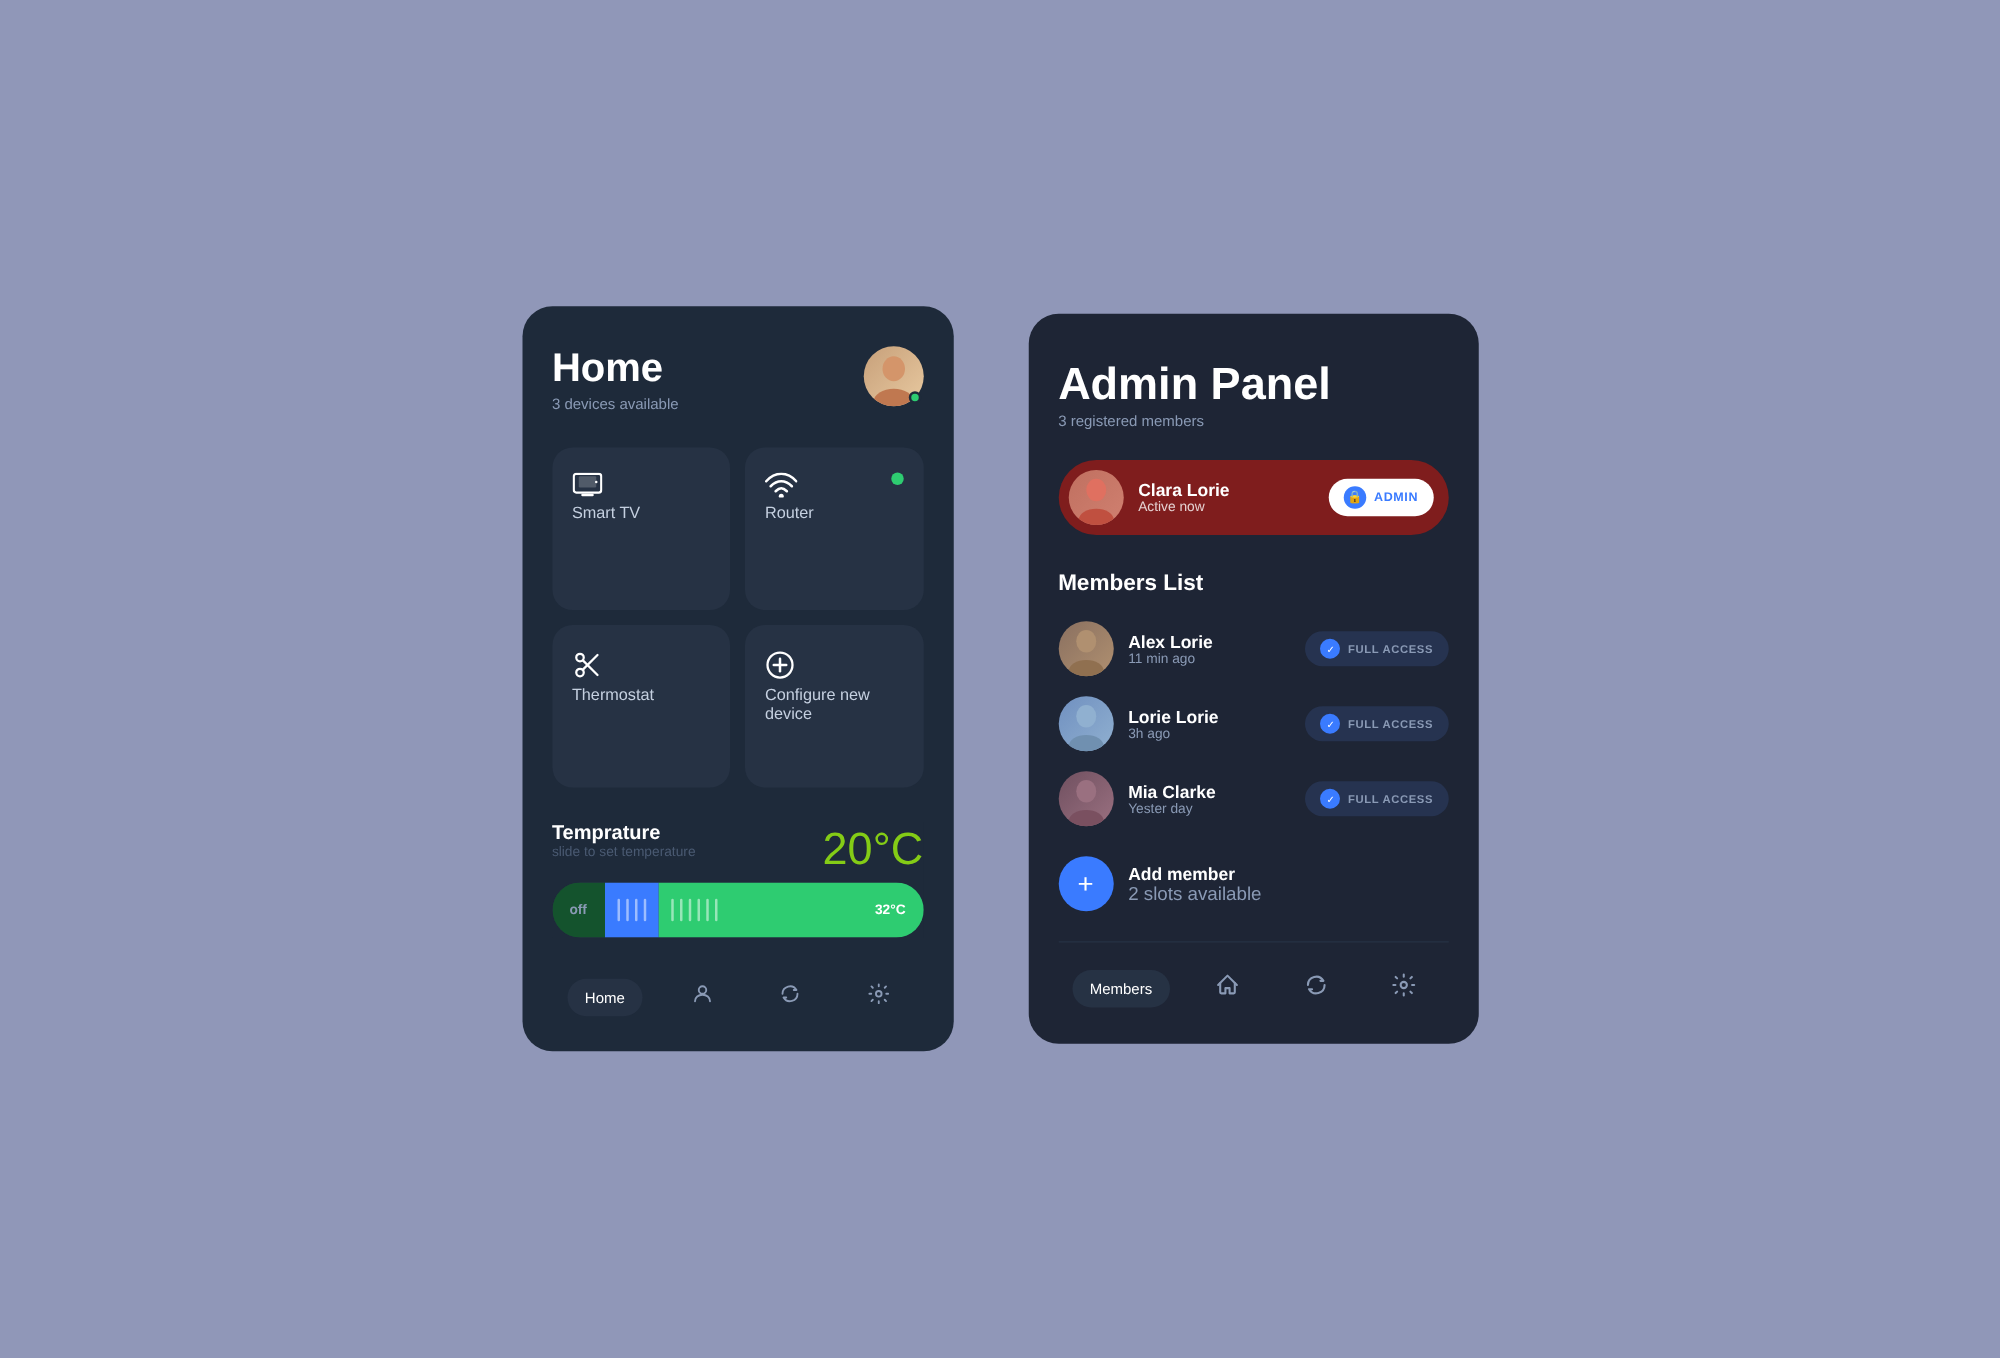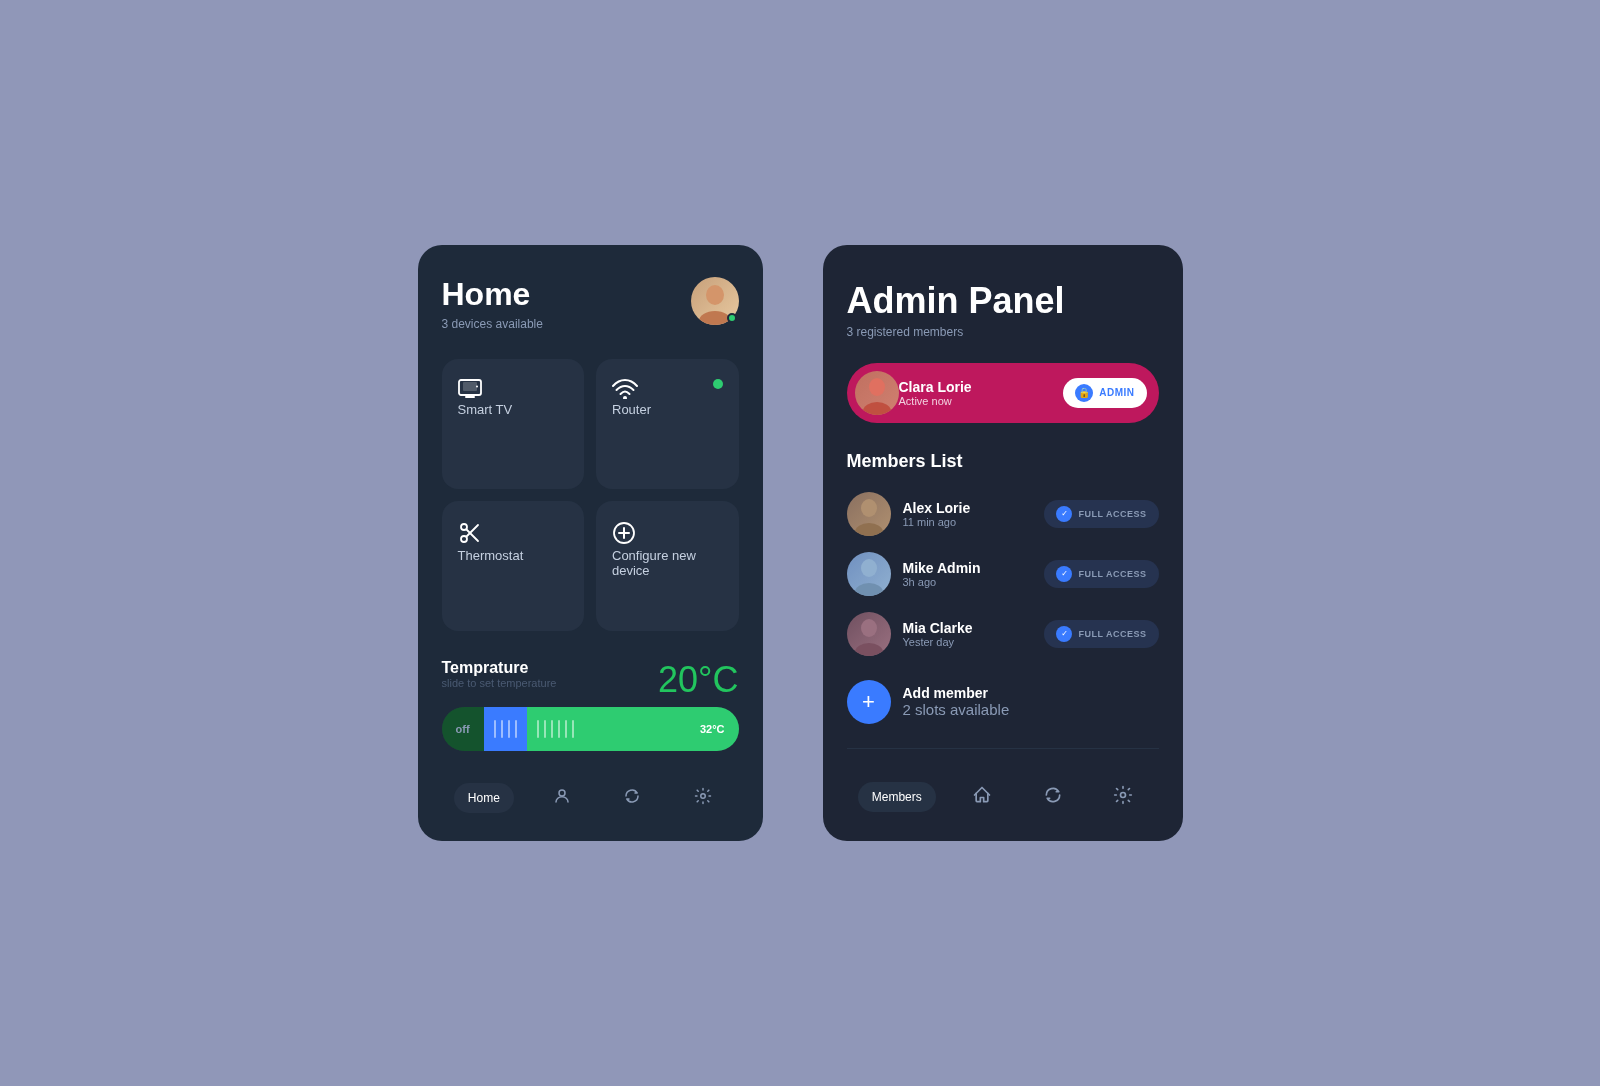--- a/index.html
+++ b/index.html
@@ -133,21 +133,21 @@
 
     .temp-label {
       font-size: 16px;
       font-weight: 600;
       color: #fff;
     }
 
     .temp-value {
       font-size: 36px;
       font-weight: 300;
-      color: #22c55e;
+      color: #84cc16;
       margin-left: 46px;
     }
 
     .temp-hint {
       font-size: 11px;
       color: #4a5a72;
       margin-bottom: 14px;
     }
 
     
@@ -263,25 +263,26 @@
     }
 
     .admin-subtitle {
       font-size: 12px;
       color: #8a9ab5;
       margin-top: 4px;
     }
 
     
     .active-user-card {
-      background: #be185d;
+      background: #7f1d1d;
       border-radius: 50px;
       display: flex;
       align-items: center;
       padding: 8px 12px 8px 8px;
+      gap: 12px;
       margin-bottom: 28px;
     }
 
     .active-user-avatar {
       width: 44px;
       height: 44px;
       border-radius: 50%;
       background: #c07060;
       overflow: hidden;
       flex-shrink: 0;
@@ -441,21 +442,21 @@
       font-size: 15px;
       color: #8a9ab5;
     }
 
     
     .admin-bottom-nav {
       display: flex;
       justify-content: space-around;
       align-items: center;
       border-top: 1px solid #263244;
-      padding-top: 28px;
+      padding-top: 16px;
     }
 
     .admin-nav-item {
       display: flex;
       align-items: center;
       gap: 8px;
       color: #8a9ab5;
       font-size: 12px;
       cursor: pointer;
       padding: 8px 14px;
@@ -663,21 +664,21 @@
     </div>
 
     <div class="member-row">
       <div class="member-avatar av-mike">
         <svg class="person-svg" viewBox="0 0 44 44" xmlns="http://www.w3.org/2000/svg">
           <ellipse cx="22" cy="16" rx="8" ry="9" fill="#90b0d0"></ellipse>
           <ellipse cx="22" cy="40" rx="14" ry="9" fill="#7090b0"></ellipse>
         </svg>
       </div>
       <div class="member-info">
-        <div class="member-name">Mike Admin</div>
+        <div class="member-name">Lorie Lorie</div>
         <div class="member-time">3h ago</div>
       </div>
       <div class="access-badge">
         <div class="access-check">✓</div>
         <span class="access-text">FULL ACCESS</span>
       </div>
     </div>
 
     <div class="member-row">
       <div class="member-avatar av-mia">

